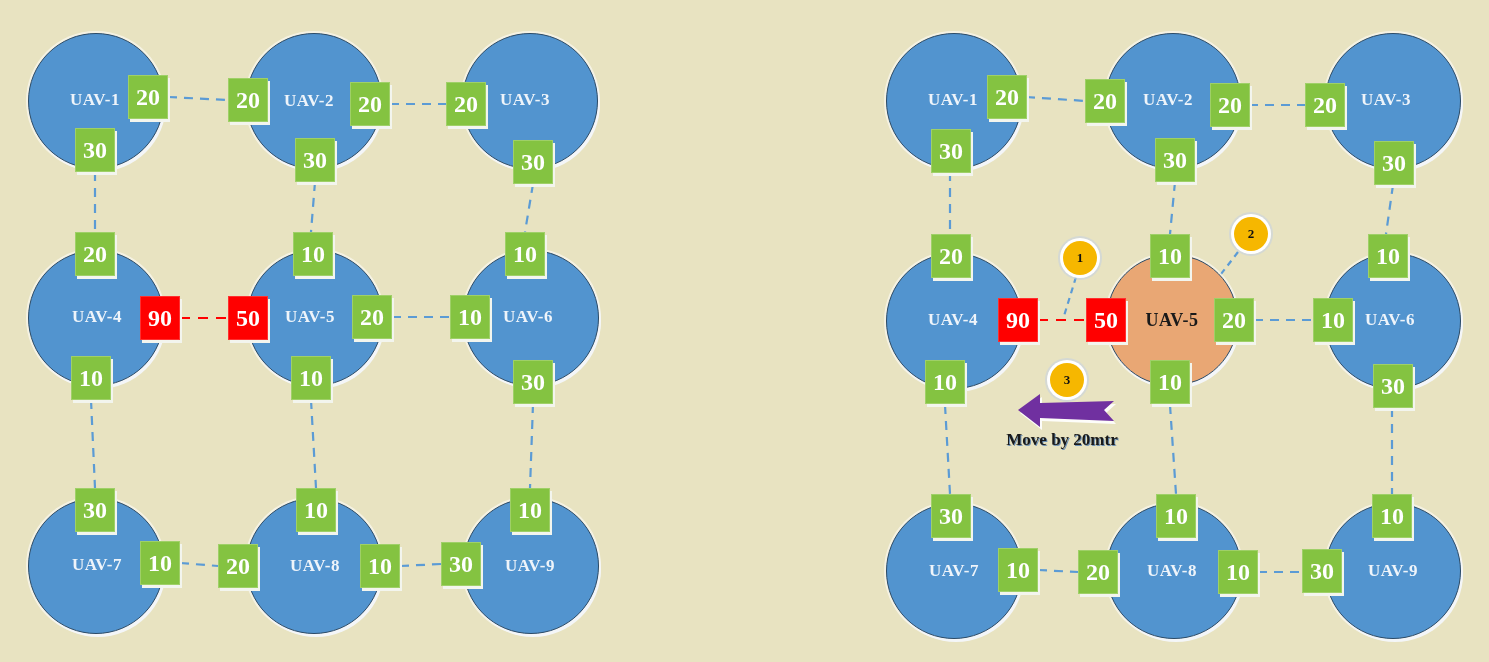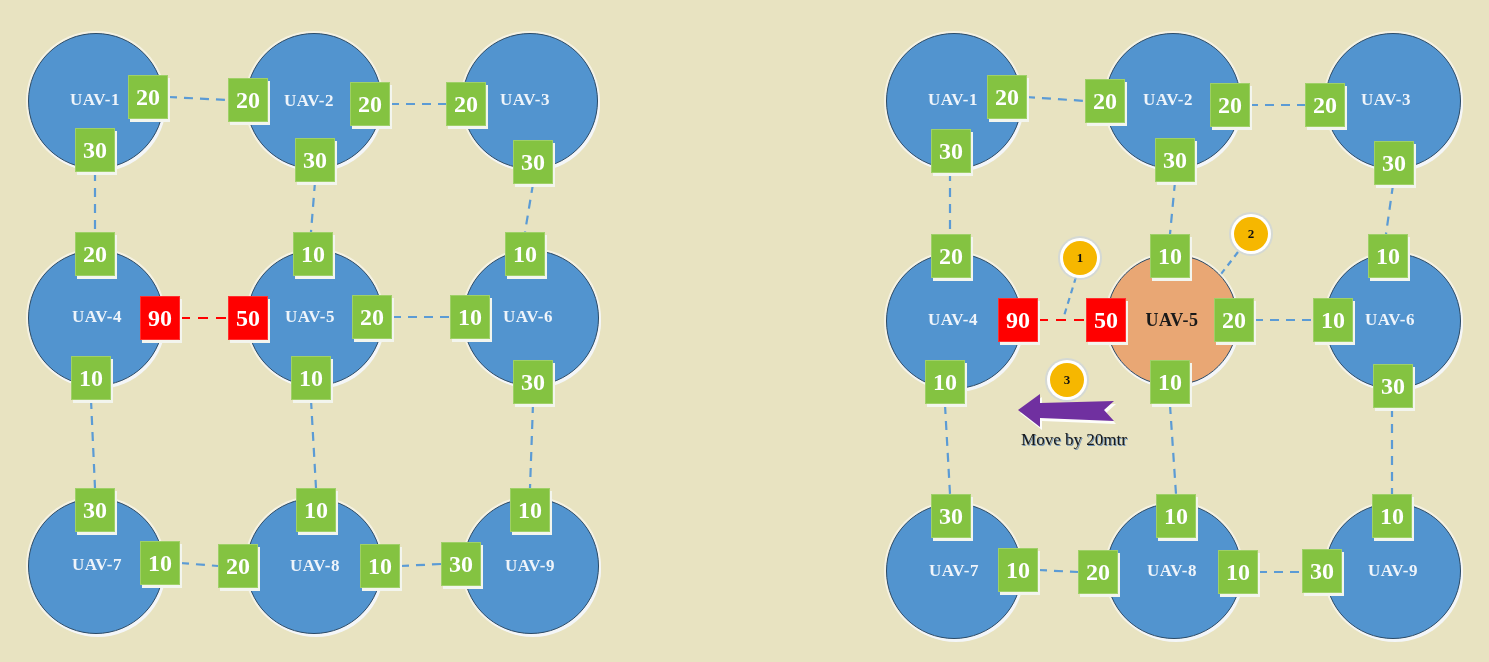--- a/index.html
+++ b/index.html
@@ -51,27 +51,26 @@
     background:#F6B700;
     color:#111;
     font-weight:bold;
     font-size:13px;
     display:flex; align-items:center; justify-content:center;
     transform:translate(-50%,-50%);
     box-shadow: 0 0 0 3px #FFFFFF, 0 0 0 5px rgba(200,210,225,0.6);
   }
   .move-label {
     position:absolute;
-    font-weight:normal;
+    font-weight:bold;
     font-size:17px;
     color:#1A1A1A;
     text-shadow: 1px 1px 0 #6A8FB5;
     transform:translate(-50%,-50%);
     white-space:nowrap;
-    margin-left:12px;
   }
 </style>
 </head>
 <body>
 
 <svg class="links" viewBox="0 0 1489 662">
   <g stroke="#5B9BD5" stroke-width="2.2" stroke-dasharray="9,7" fill="none">
 
     <line x1="168" y1="97" x2="228" y2="100"></line>
     <line x1="390" y1="104" x2="446" y2="104"></line>

